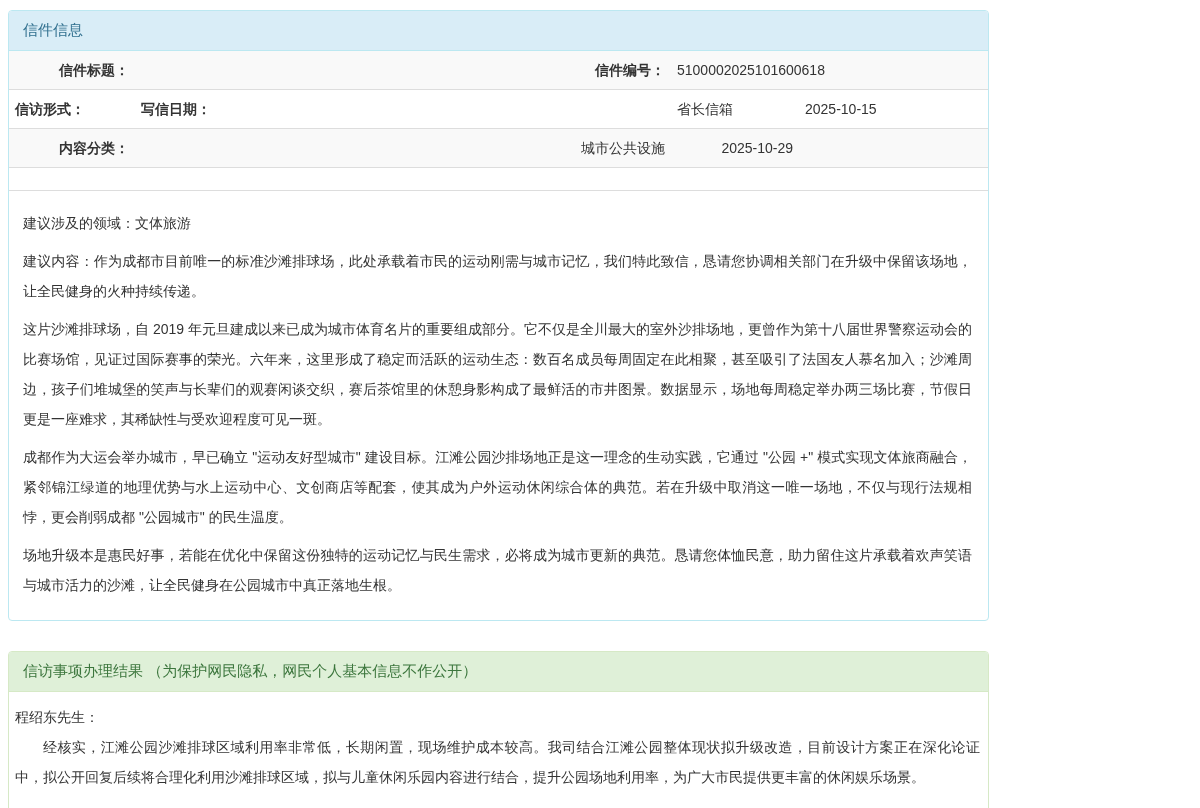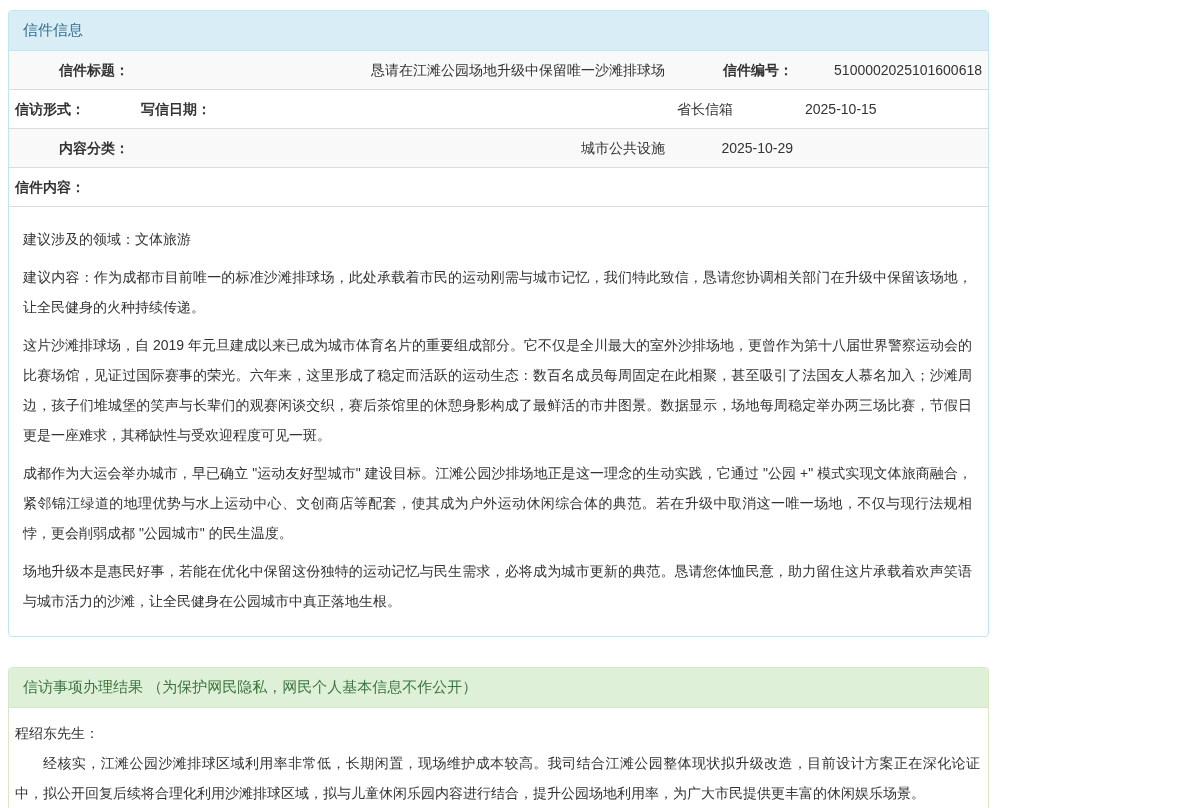--- a/index.html
+++ b/index.html
@@ -74,40 +74,38 @@
 
 <div class="page">
 
   <div class="panel panel-info">
     <div class="panel-heading">
       <span>信件信息</span>
     </div>
 
     <div class="info-row striped">
       <div class="cell lbl">信件标题：</div>
-      <div class="cell">恳请在江滩公园场地升级中保留唯一沙滩排球场</div>
       <div class="cell lbl">信件编号：</div>
       <div class="cell">5100002025101600618</div>
     </div>
 
     <div class="info-row">
       <div class="cell lbl">信访形式：</div>
       <div class="cell lbl">写信日期：</div>
       <div class="cell">省长信箱</div>
       <div class="cell">2025-10-15</div>
     </div>
 
     <div class="info-row striped">
       <div class="cell lbl">内容分类：</div>
       <div class="cell">城市公共设施</div>
       <div class="cell">2025-10-29</div>
     </div>
 
     <div class="info-row">
-      <div class="cell lbl">信件内容：</div>
       <div class="cell"></div>
       <div class="cell"></div>
       <div class="cell"></div>
     </div>
 
     <div class="letter-content">
       <p>建议涉及的领域：文体旅游</p>
       <p>建议内容：作为成都市目前唯一的标准沙滩排球场，此处承载着市民的运动刚需与城市记忆，我们特此致信，恳请您协调相关部门在升级中保留该场地，让全民健身的火种持续传递。</p>
       <p>这片沙滩排球场，自 2019 年元旦建成以来已成为城市体育名片的重要组成部分。它不仅是全川最大的室外沙排场地，更曾作为第十八届世界警察运动会的比赛场馆，见证过国际赛事的荣光。六年来，这里形成了稳定而活跃的运动生态：数百名成员每周固定在此相聚，甚至吸引了法国友人慕名加入；沙滩周边，孩子们堆城堡的笑声与长辈们的观赛闲谈交织，赛后茶馆里的休憩身影构成了最鲜活的市井图景。数据显示，场地每周稳定举办两三场比赛，节假日更是一座难求，其稀缺性与受欢迎程度可见一斑。</p>
       <p>成都作为大运会举办城市，早已确立 "运动友好型城市" 建设目标。江滩公园沙排场地正是这一理念的生动实践，它通过 "公园 +" 模式实现文体旅商融合，紧邻锦江绿道的地理优势与水上运动中心、文创商店等配套，使其成为户外运动休闲综合体的典范。若在升级中取消这一唯一场地，不仅与现行法规相悖，更会削弱成都 "公园城市" 的民生温度。</p>

